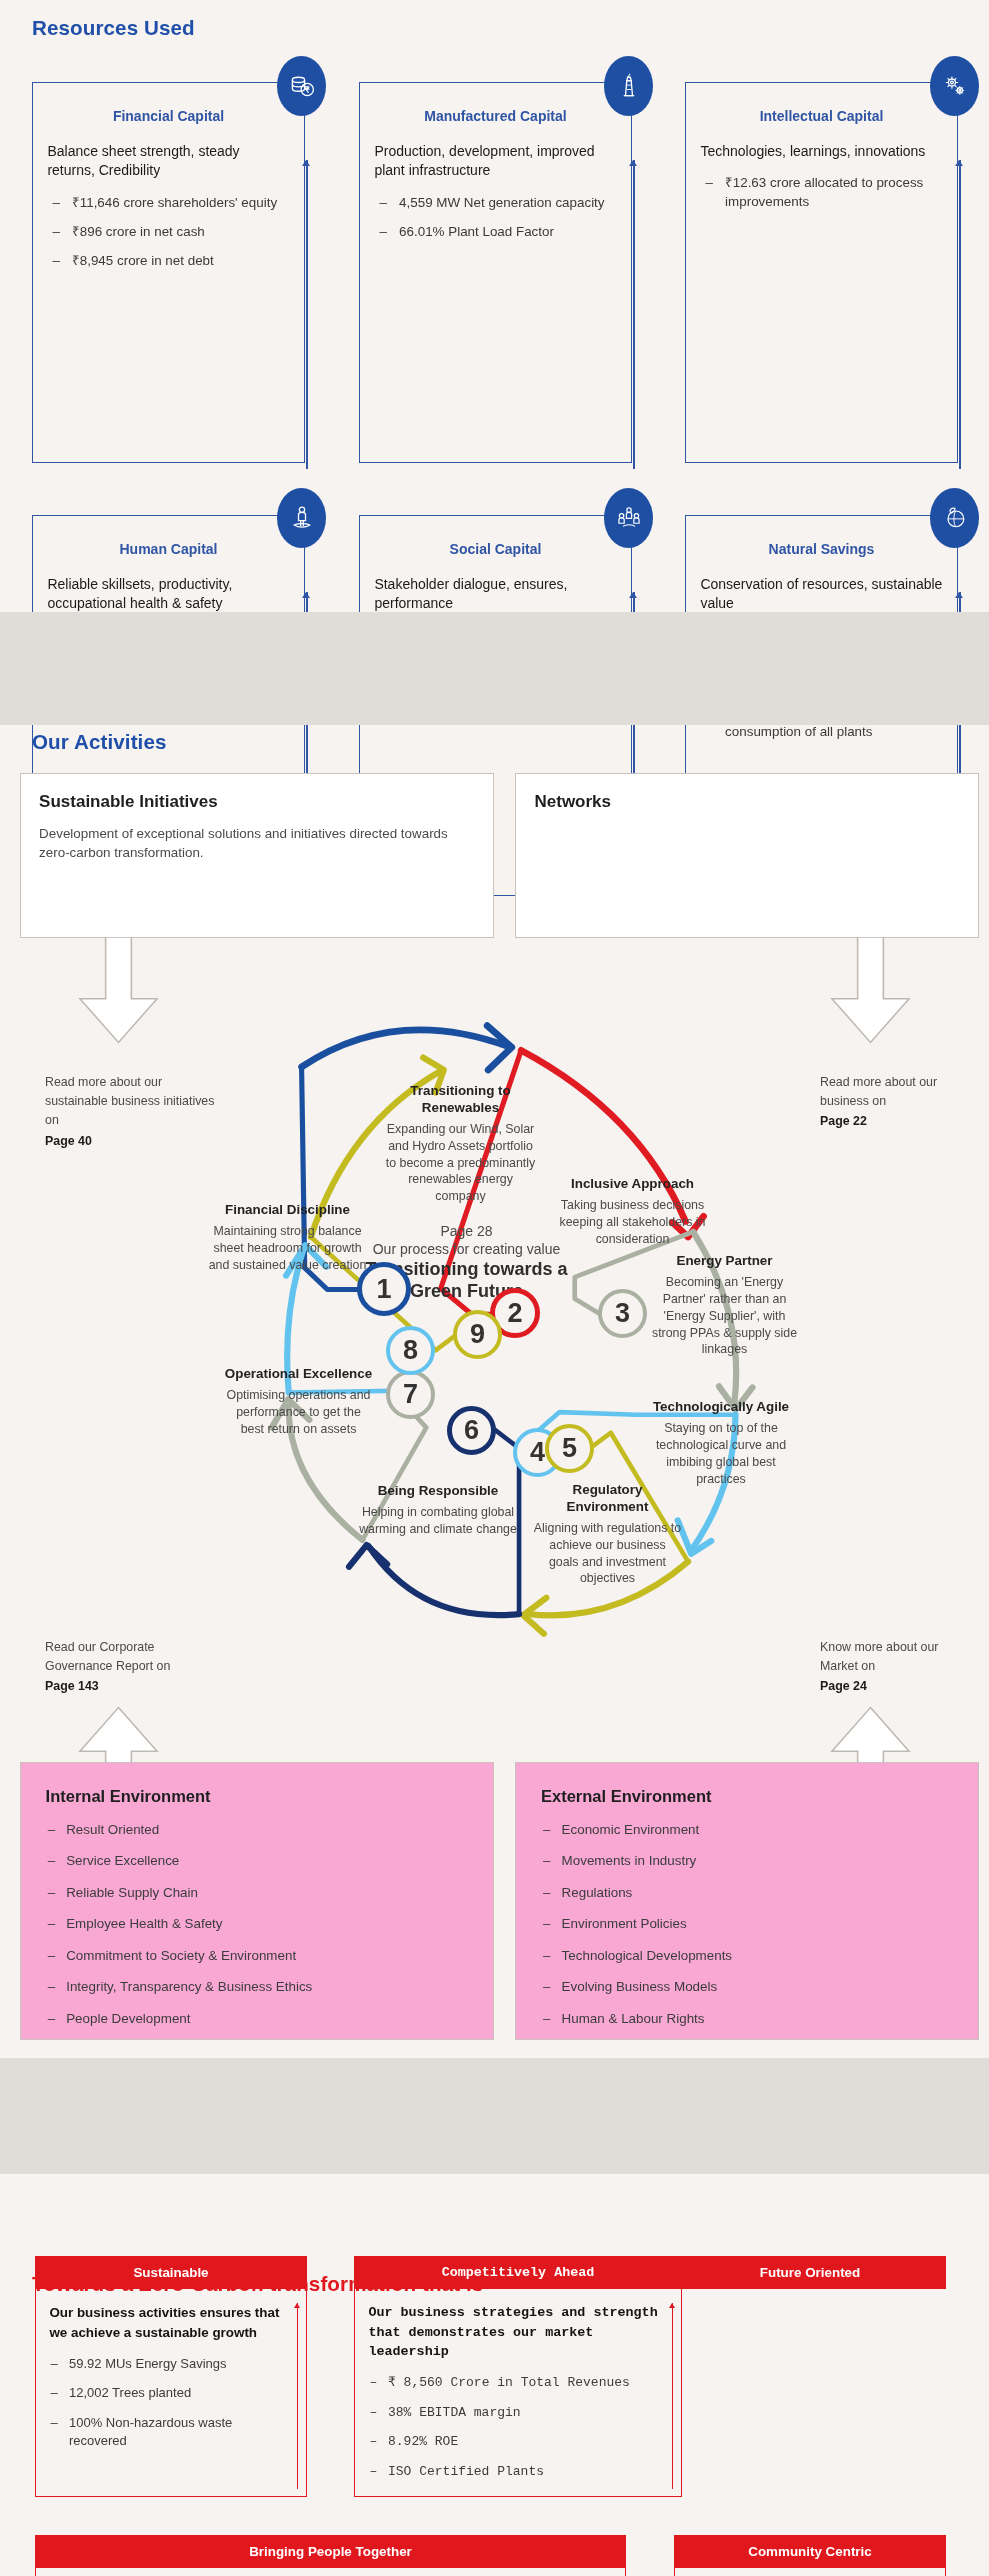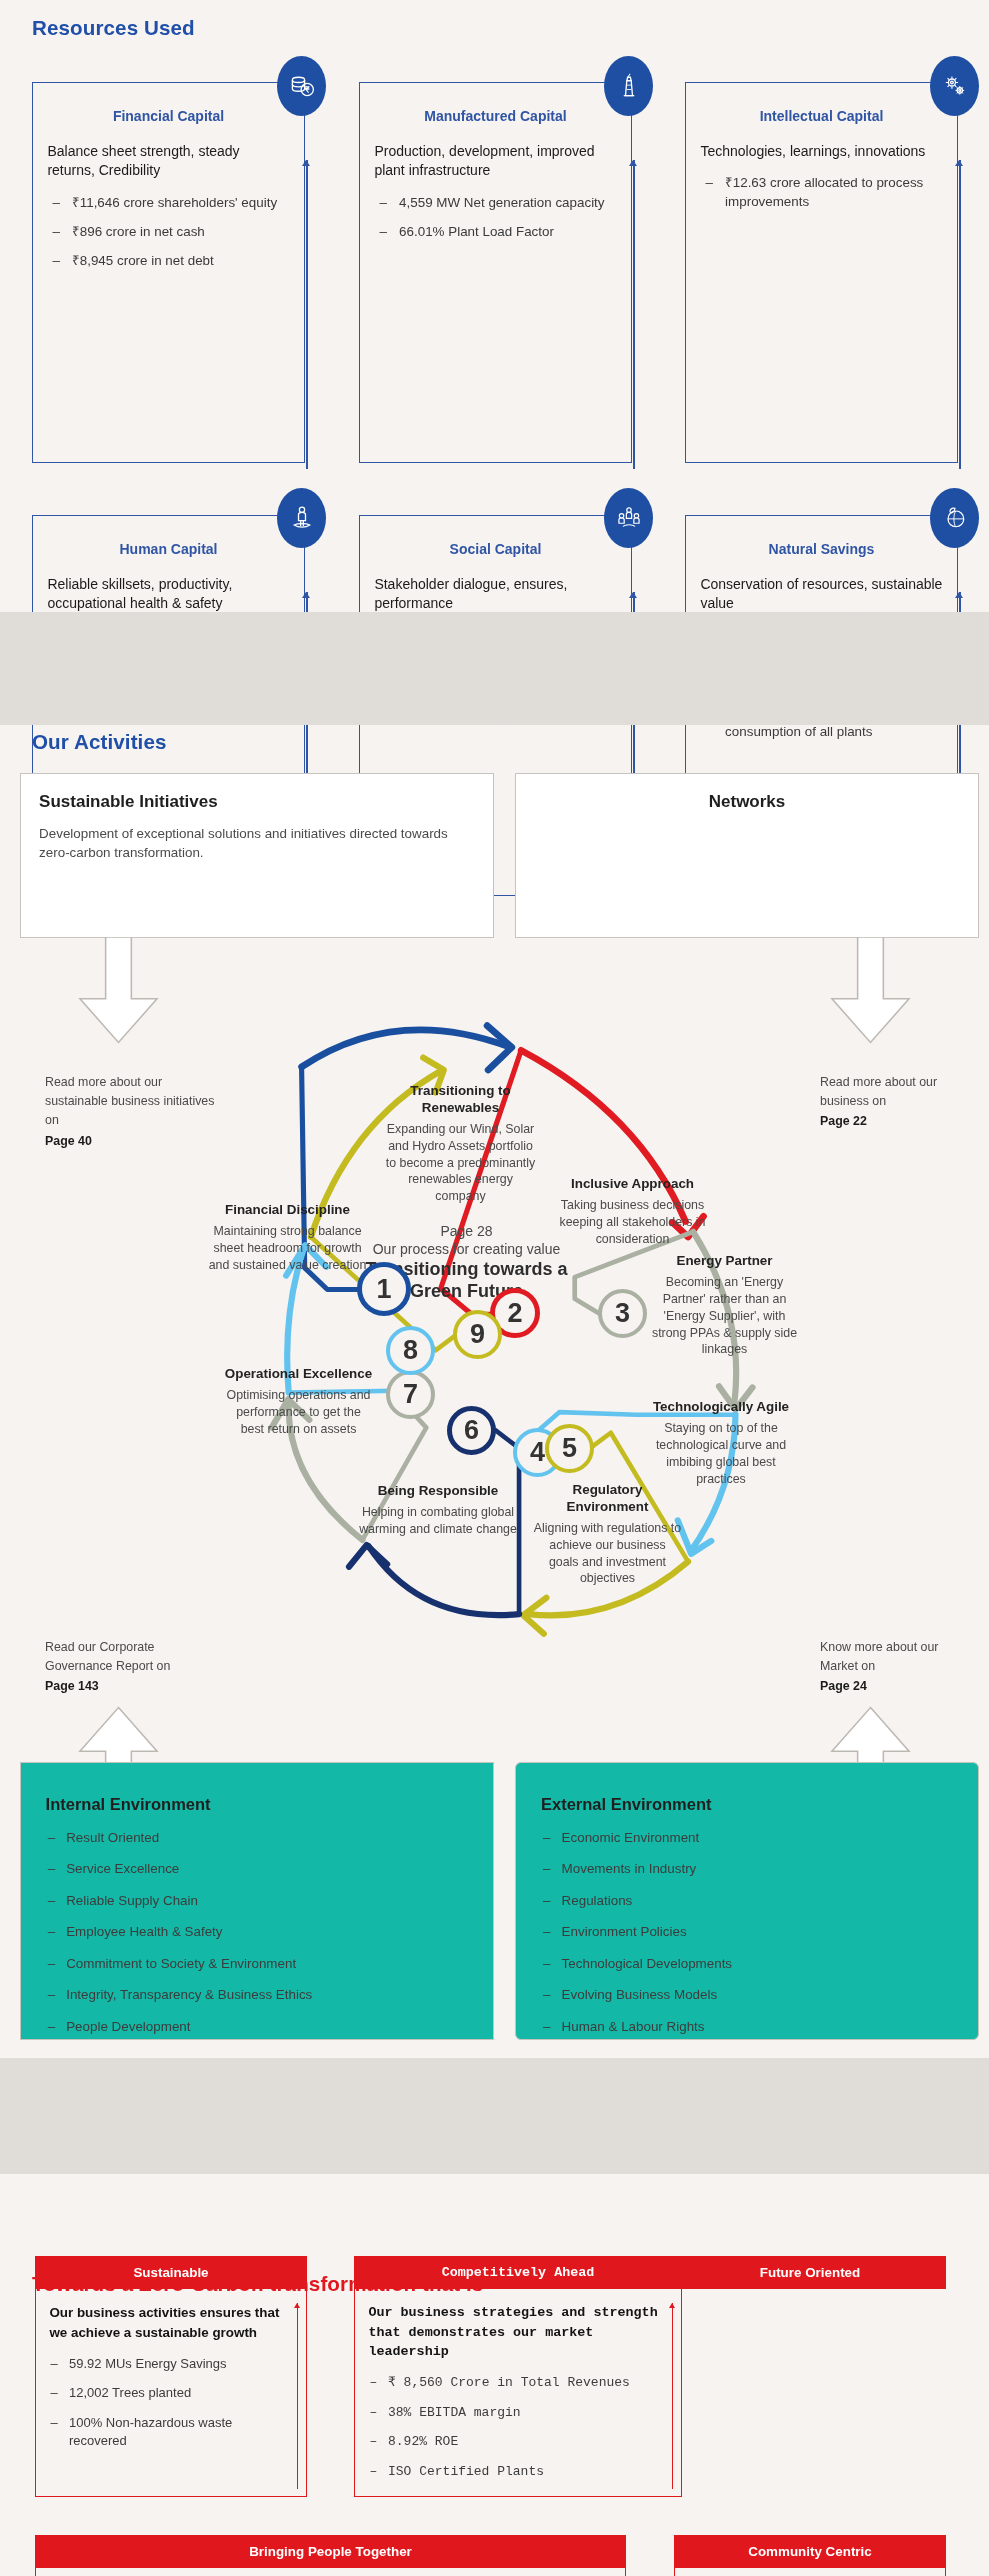--- a/index.html
+++ b/index.html
@@ -84,21 +84,21 @@
   .seg-label .d { font-size:12.4px; line-height:1.35; color:#4a4a4a; margin-top:4.6px; }
   #wheel-center {
     position:absolute; width:237px; text-align:center; z-index:3;
   }
   #wheel-center .pg { font-size:14px; color:#4a4a4a; }
   #wheel-center .sm { font-size:14px; color:#4a4a4a; margin-top:2.1px;}
   #wheel-center .bg { font-size:18px; font-weight:bold; color:#2e2e2e; line-height:1.22; margin-top:2.1px;}
 
   
   .env-box {
-    position:absolute; background:#14b8a6; border:1px solid #c8c4bd; padding:32px 25px;
+    position:absolute; background:#f9a8d4; border:1px solid #c8c4bd; padding:24px 25px;
   }
   .env-box h3 { font-size:16.5px; font-weight:600; color:#1f1f1f; margin-bottom:15.5px; }
   .env-box ul { list-style:none; }
   .env-box li {
     position:relative; padding-left:20.6px; font-size:13.4px; color:#3c3c3c; margin-bottom:16.5px;
   }
   .env-box li:before { content:"–"; position:absolute; left:2.1px; top:0; }
 
   
   #zc-head { position:absolute; left:32px; top:2272px; }
@@ -252,21 +252,21 @@
 <svg class="chevron" style="left:0;top:612px;width:989px;height:113px;" viewBox="0 0 1920 220" preserveAspectRatio="none">
   <polygon points="240,0 1680,0 960,220" fill="#e0ddd9"></polygon>
 </svg>
 
 <div id="activities-head" class="sec-title blue-title">Our Activities</div>
 
 <div class="act-box" style="left:19.6px; top:773px; width:474px; height:165px;">
   <h3>Sustainable Initiatives</h3>
   <p>Development of exceptional solutions and initiatives directed towards zero-carbon transformation.</p>
 </div>
-<div class="act-box" style="left:515px; top:773px; width:464px; height:165px;text-align:center;">
+<div class="act-box" style="left:515px; top:773px; width:464px; height:165px;">
   <h3>Networks</h3>
 </div>
 
 <svg class="hollow-arrow" style="left:67px;top:937px;width:103px;height:108px;" viewBox="0 0 200 210">
   <polygon points="75,0 125,0 125,120 175,120 100,205 25,120 75,120" fill="#ffffff" stroke="#bdb9b2" stroke-width="3"></polygon>
 </svg>
 <svg class="hollow-arrow" style="left:819px;top:937px;width:103px;height:108px;" viewBox="0 0 200 210">
   <polygon points="75,0 125,0 125,120 175,120 100,205 25,120 75,120" fill="#ffffff" stroke="#bdb9b2" stroke-width="3"></polygon>
 </svg>
 
@@ -391,21 +391,21 @@
   <ul>
     <li>Result Oriented</li>
     <li>Service Excellence</li>
     <li>Reliable Supply Chain</li>
     <li>Employee Health &amp; Safety</li>
     <li>Commitment to Society &amp; Environment</li>
     <li>Integrity, Transparency &amp; Business Ethics</li>
     <li>People Development</li>
   </ul>
 </div>
-<div class="env-box" style="left:515px; top:1762px; width:464px; height:278px;border-radius:6px;">
+<div class="env-box" style="left:515px; top:1762px; width:464px; height:278px;">
   <h3>External Environment</h3>
   <ul>
     <li>Economic Environment</li>
     <li>Movements in Industry</li>
     <li>Regulations</li>
     <li>Environment Policies</li>
     <li>Technological Developments</li>
     <li>Evolving Business Models</li>
     <li>Human &amp; Labour Rights</li>
   </ul>

